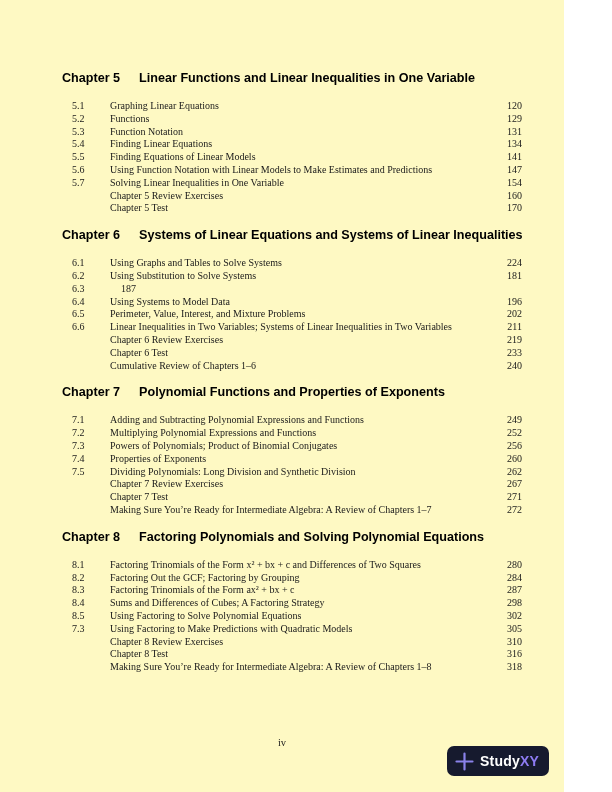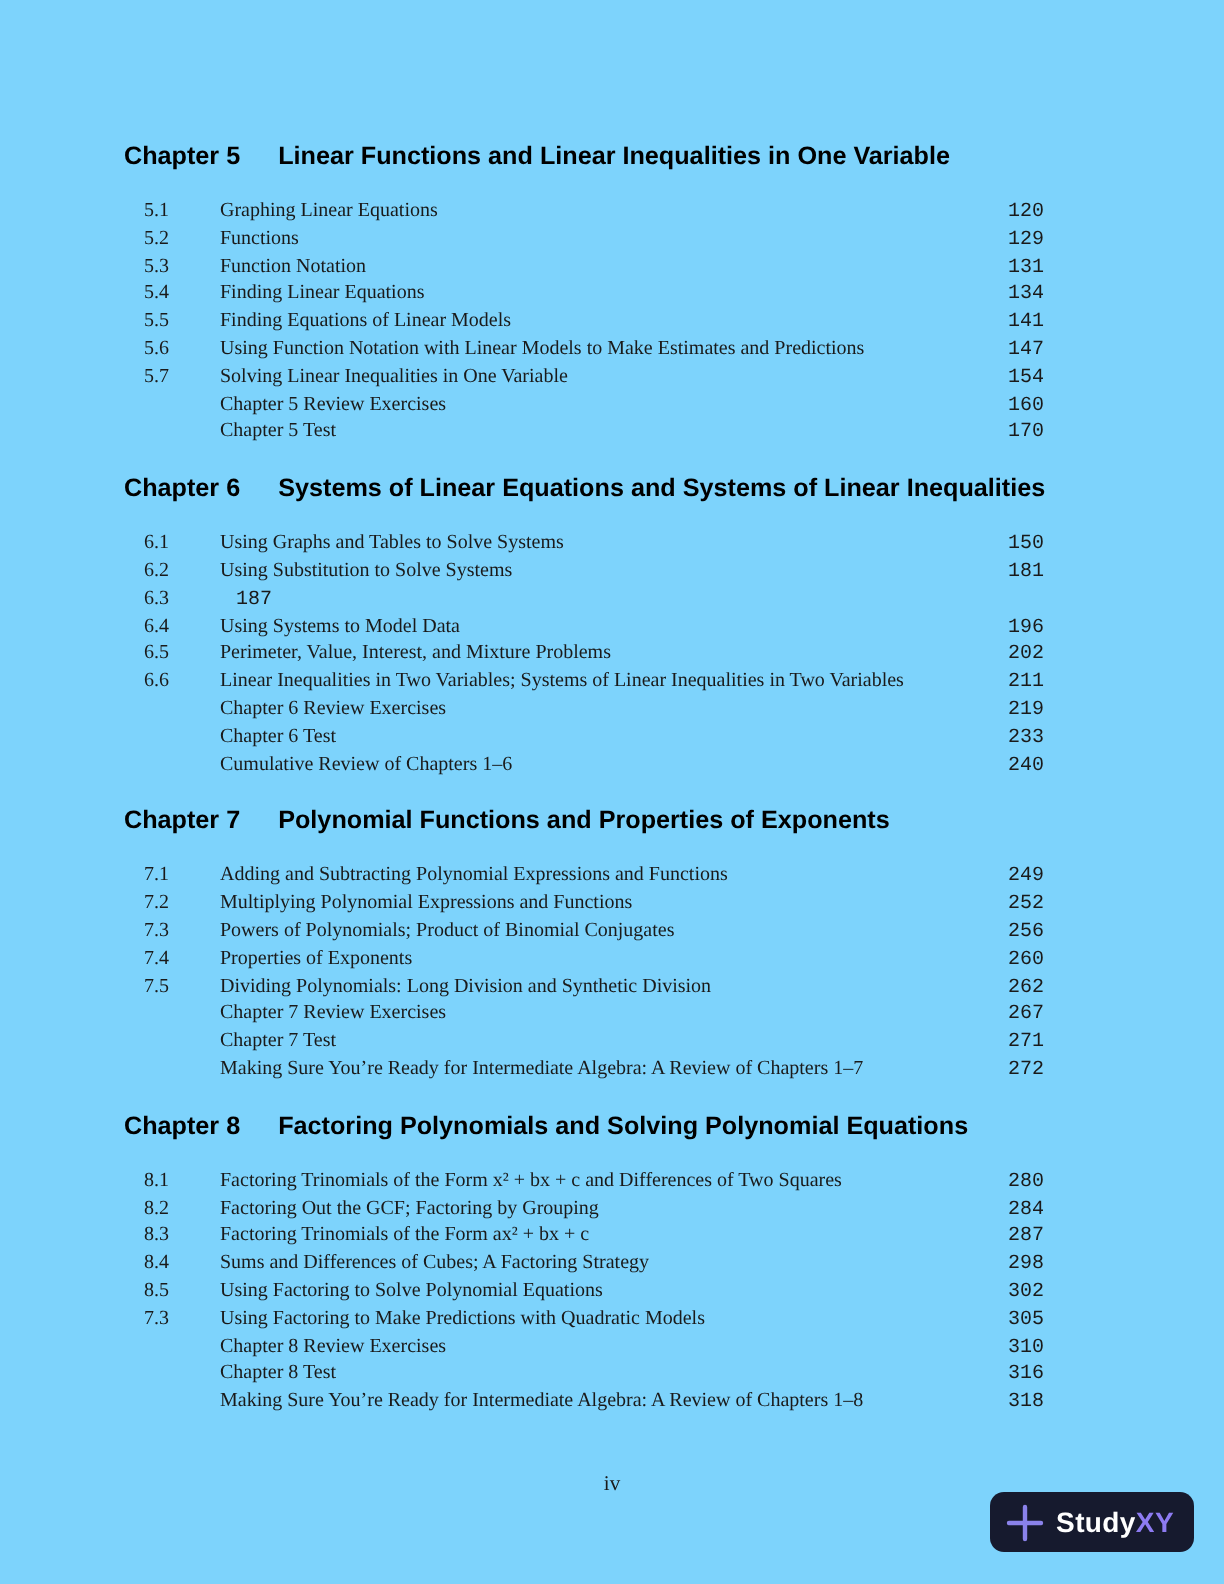--- a/index.html
+++ b/index.html
@@ -1,21 +1,21 @@
 <!DOCTYPE html>
 <html><head>
 <meta charset="utf-8">
 <style>
   * { margin: 0; padding: 0; box-sizing: border-box; }
   html, body { background: #ffffff; }
   .page {
     position: relative;
-    width: 612px;
+    width: 564px;
     height: 792px;
-    background: #7dd3fc;
+    background: #fef9c3;
     font-family: "Liberation Serif", serif;
     color: #1a1a1a;
     overflow: hidden;
   }
   .content {
     position: absolute;
     left: 62px;
     top: 70px;
     width: 481px;
   }
@@ -32,21 +32,21 @@
   .entries { width: 460px; }
   .entry-row {
     display: flex;
     align-items: baseline;
     padding-left: 10px;
     font-size: 10px;
     line-height: 12.8px;
   }
   .entry-num { flex: none; width: 38px; }
   .entry-title { flex: 1; white-space: nowrap; }
-  .entry-page { flex: none; width: 26px; text-align: right; font-family: Liberation Mono, monospace; }
+  .entry-page { flex: none; width: 26px; text-align: right; }
   .footer-page {
     position: absolute;
     left: 0;
     top: 737px;
     width: 100%;
     text-align: center;
     font-size: 10.5px;
     color: #1a1a1a;
   }
   .brand-badge {
@@ -136,21 +136,21 @@
   </section>
 
   <section class="chapter">
     <p class="chapter-heading">
       <span class="ch-label">Chapter 6</span><span class="ch-title">Systems of Linear Equations and Systems of Linear Inequalities</span>
     </p>
     <div class="entries">
   <div class="entry-row">
     <span class="entry-num">6.1</span>
     <span class="entry-title">Using Graphs and Tables to Solve Systems</span>
-    <span class="entry-page">150</span>
+    <span class="entry-page">224</span>
   </div>
 
   <div class="entry-row">
     <span class="entry-num">6.2</span>
     <span class="entry-title">Using Substitution to Solve Systems</span>
     <span class="entry-page">181</span>
   </div>
 
   <div class="entry-row">
     <span class="entry-num">6.3</span>

